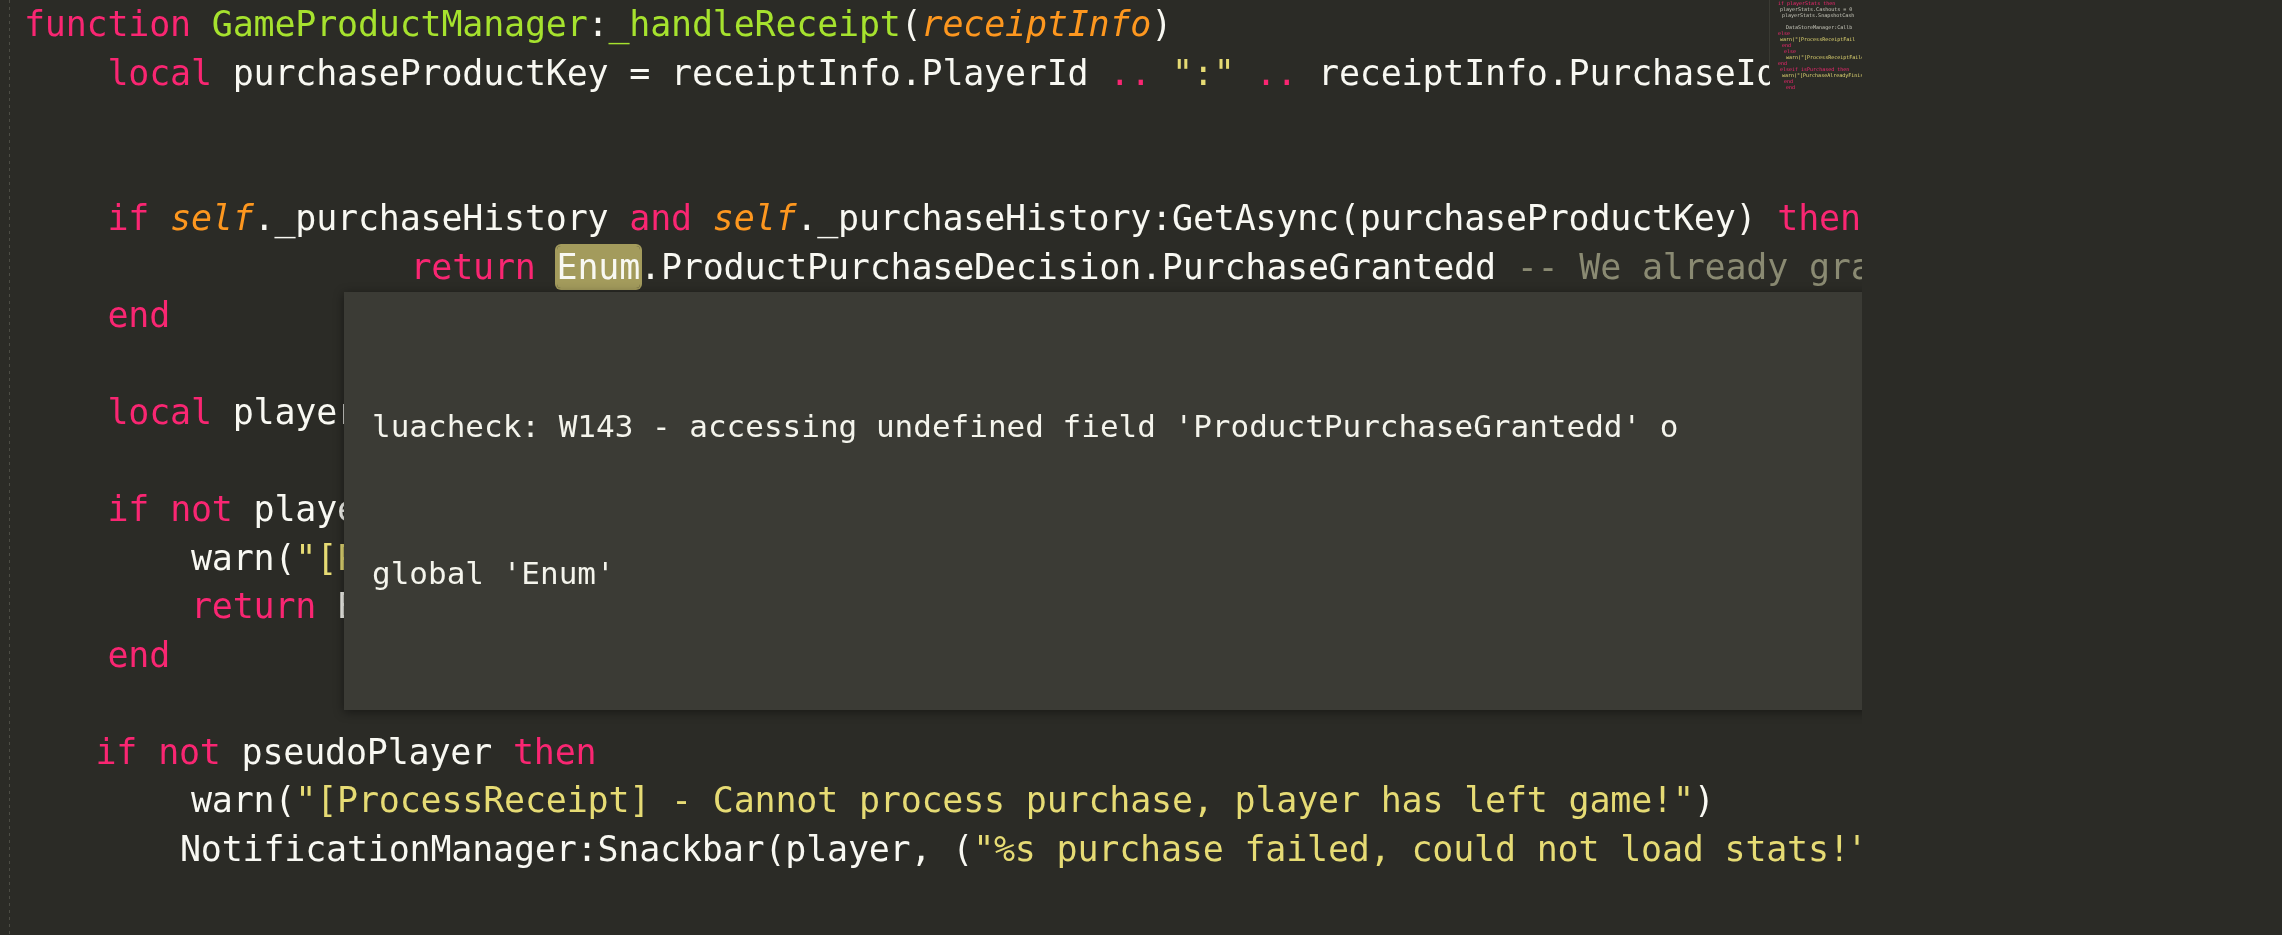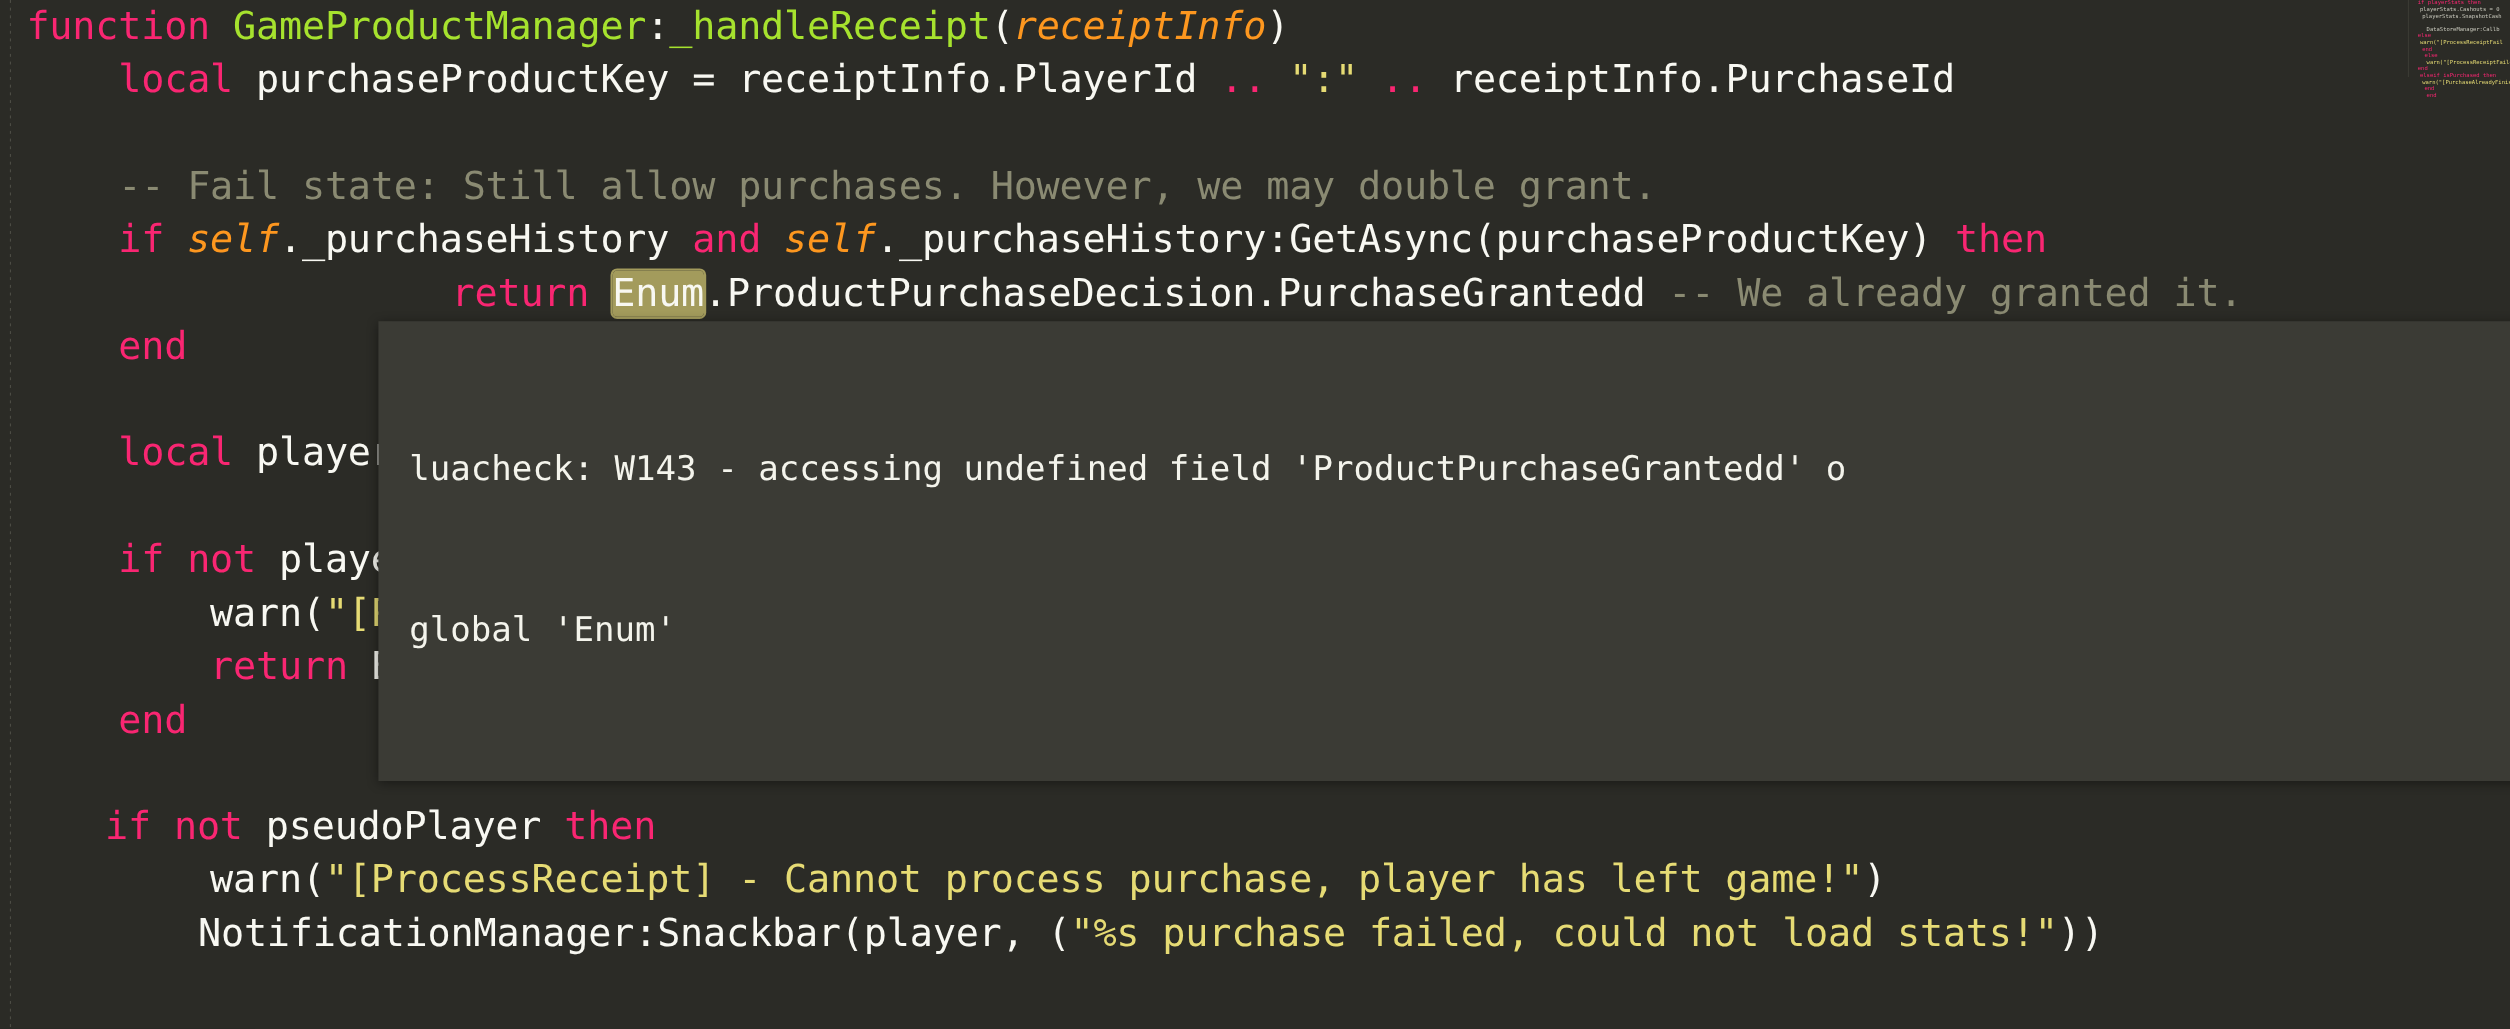--- a/index.html
+++ b/index.html
@@ -3,21 +3,21 @@
 <meta charset="utf-8">
 <title>Code Editor</title>
 <style>
   html, body {
     margin: 0;
     padding: 0;
     background: #2b2b26;
   }
   #app {
     position: relative;
-    width: 2282px;
+    width: 1862px;
     height: 935px;
     background: #2b2b26;
     overflow: hidden;
     font-family: "DejaVu Sans Mono", "Liberation Mono", monospace;
   }
 
   
   #editor {
     position: absolute;
     left: 0; top: 0;
@@ -142,21 +142,21 @@
 <div id="app">
 
   <div class="indent-guides">
     <div class="guide" style="left:9px;"></div>
   </div>
 
   <div id="editor">
       <div class="code-line" style="padding-left: 24px;"><span class="ln-pad"></span><span class="t-kw">function</span><span class="t-plain"> </span><span class="t-fn">GameProductManager</span><span class="t-plain">:</span><span class="t-fn">_handleReceipt</span><span class="t-plain">(</span><span class="t-param">receiptInfo</span><span class="t-plain">)</span></div>
       <div class="code-line" style="padding-left: 24px;"><span class="ln-pad">    </span><span class="t-kw">local</span><span class="t-plain"> purchaseProductKey </span><span class="t-plain">=</span><span class="t-plain"> receiptInfo.PlayerId </span><span class="t-kw">..</span><span class="t-plain"> </span><span class="t-string">":"</span><span class="t-plain"> </span><span class="t-kw">..</span><span class="t-plain"> receiptInfo.PurchaseId</span></div>
       <div class="code-line" style="padding-left: 24px;"><span class="ln-pad"></span></div>
-      <div class="code-line" style="padding-left: 24px;"><span class="ln-pad">    </span><span class="t-comment">-- Fail state: Still allow purchases. However, we may double grant.</span></div>
+      <div class="code-line" style="padding-left: 24px;"><span class="ln-pad">    </span></div>
       <div class="code-line" style="padding-left: 24px;"><span class="ln-pad">    </span><span class="t-kw">if</span><span class="t-plain"> </span><span class="t-param">self</span><span class="t-plain">._purchaseHistory </span><span class="t-kw">and</span><span class="t-plain"> </span><span class="t-param">self</span><span class="t-plain">._purchaseHistory:GetAsync(purchaseProductKey) </span><span class="t-kw">then</span></div>
       <div class="code-line" style=" text-align: center;"><span class="ln-pad">        </span><span class="t-kw">return</span><span class="t-plain"> </span><span class="tok-highlight">Enum</span><span class="t-plain">.ProductPurchaseDecision.PurchaseGrantedd </span><span class="t-comment">-- We already granted it.</span></div>
       <div class="code-line" style="padding-left: 24px;"><span class="ln-pad">    </span><span class="t-kw">end</span></div>
       <div class="code-line" style="padding-left: 24px;"><span class="ln-pad"></span></div>
       <div class="code-line" style="padding-left: 24px;"><span class="ln-pad">    </span><span class="t-kw">local</span><span class="t-plain"> player</span></div>
       <div class="code-line" style="padding-left: 24px;"><span class="ln-pad"></span></div>
       <div class="code-line" style="padding-left: 24px;"><span class="ln-pad">    </span><span class="t-kw">if</span><span class="t-plain"> </span><span class="t-kw">not</span><span class="t-plain"> player </span><span class="t-kw">then</span></div>
       <div class="code-line" style="padding-left: 24px;"><span class="ln-pad">        </span><span class="t-plain">warn(</span><span class="t-string">"[ProcessReceipt] - Cannot process purchase, player has left game!"</span><span class="t-plain">)</span></div>
       <div class="code-line" style="padding-left: 24px;"><span class="ln-pad">        </span><span class="t-kw">return</span><span class="t-plain"> Enum.ProductPurchaseDecision.NotProcessedYet</span></div>
       <div class="code-line" style="padding-left: 24px;"><span class="ln-pad">    </span><span class="t-kw">end</span></div>

